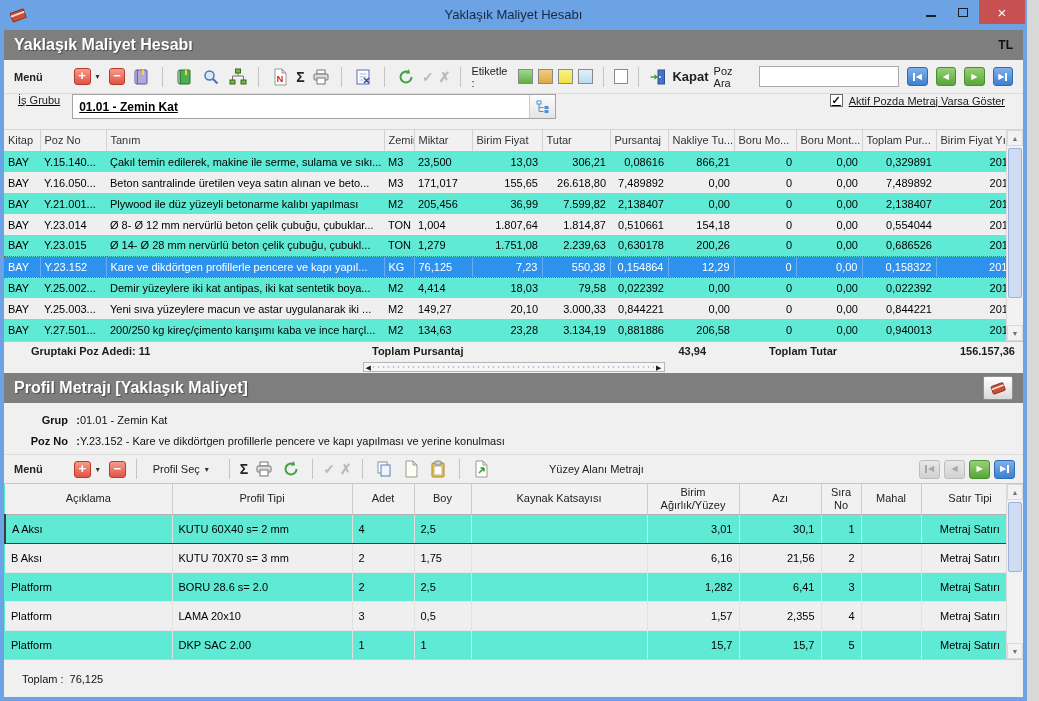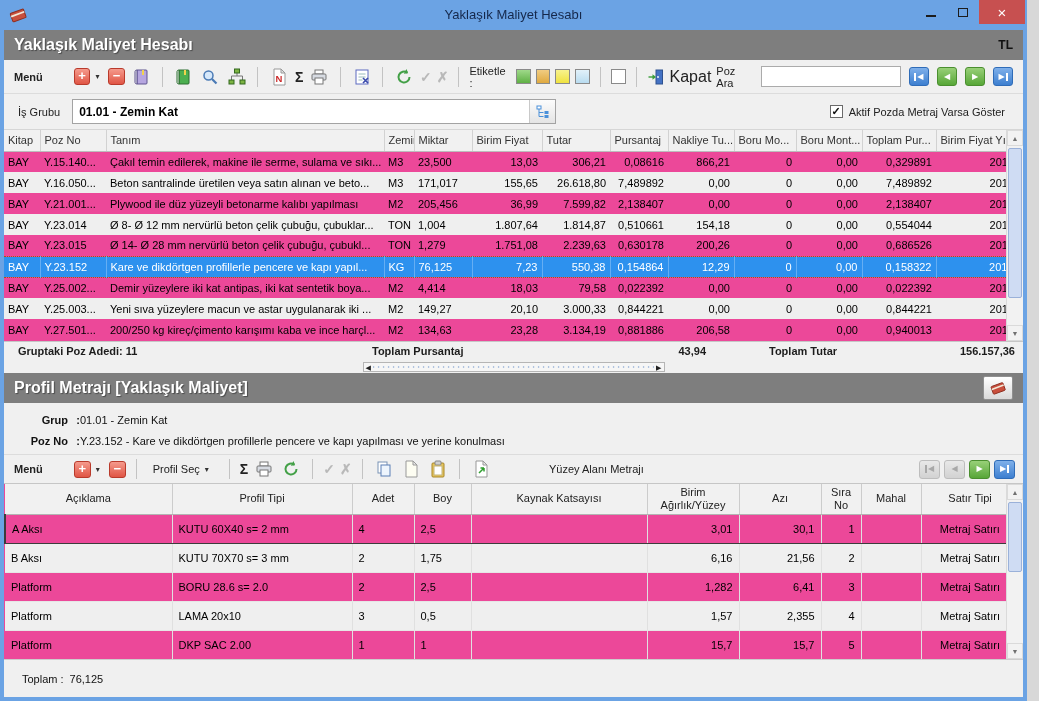--- a/index.html
+++ b/index.html
@@ -33,46 +33,46 @@
   .btn-red { width:17px; height:17px; background:linear-gradient(#f59a8c,#e05545); border:1px solid #b93a2b; border-radius:3px; color:#fff; font-weight:bold; font-size:13px; line-height:14px; text-align:center; }
   .caret { font-size:8px; color:#333; width:8px; }
   .glyph { font-size:14px; font-weight:bold; color:#222; }
   .disabled-glyph { color:#b9b9b9; font-size:14px; font-weight:bold; }
   .tagsq { width:15px; height:15px; border:1px solid #8a8a8a; }
   .tag-green { background:linear-gradient(#9fd98a,#5fb044); }
   .tag-amber { background:linear-gradient(#f1cc82,#dfa93f); }
   .tag-yellow { background:linear-gradient(#f8f38e,#efe23f); }
   .tag-blue  { background:linear-gradient(#e2f1fa,#b9dcf0); }
   .tag-white { background:#fff; }
-  .kapat { display:flex; align-items:center; gap:5px; font-size:16px; font-weight:normal; color:#222; }
+  .kapat { display:flex; align-items:center; gap:5px; font-size:13px; font-weight:bold; color:#222; }
   .pozara-group { margin-left:auto; display:flex; align-items:center; gap:8px; }
   .lbl { font-size:11px; color:#222; }
   .search-box { width:140px; height:21px; border:1px solid #ababab; background:#fff; font-size:11px; padding:0 4px; font-family:"Liberation Sans",sans-serif; }
   .nav { width:21px; height:19px; border-radius:3px; display:flex; align-items:center; justify-content:center; gap:1px; }
   .nav .g { font-size:8px; color:#fff; line-height:1; }
   .nav .vbar { width:2px; height:8px; background:#fff; }
   .nav-blue { background:linear-gradient(#7fb0ea,#3d7fd0); border:1px solid #2f6cb8; }
   .nav-green { background:linear-gradient(#98d078,#57a637); border:1px solid #4a8f2f; }
   .nav-dis { background:linear-gradient(#e8e8e8,#d2d2d2); border:1px solid #bdbdbd; }
   .nav-dis .g, .nav-dis .vbar { color:#a8a8a8; background-clip:border-box; }
   .nav-dis .vbar { background:#a8a8a8; }
   .profil-sec { display:flex; align-items:center; gap:5px; font-size:11px; color:#222; padding:2px 6px; }
   .center-title { position:absolute; left:545px; font-size:11px; color:#222; }
   .tb2 .navs { position:absolute; right:8px; display:flex; gap:4px; }
 
   
-  .isgrubu { flex:none; height:36px; display:flex; align-items:center; padding:0 14px; background:#f0f0f0; border-bottom:1px solid #d6d6d6; }
+  .isgrubu { flex:none; height:36px; display:flex; align-items:flex-start; padding:0 14px; background:#f0f0f0; border-bottom:1px solid #d6d6d6;text-decoration:underline; }
   .isg-field { margin-left:12px; width:484px; height:25px; background:#fff; border:1px solid #a3a3a3; display:flex; align-items:center; }
   .isg-text { flex:1; font-size:12px; font-weight:bold; padding:0 6px; }
   .isg-treebtn { width:26px; height:23px; border-left:1px solid #c9c9c9; background:linear-gradient(#fcfcfc,#e4e4e4); display:flex; align-items:center; justify-content:center; }
   .chk-group { margin-left:auto; display:flex; align-items:center; gap:6px; margin-right:4px; }
   .chkbox { width:13px; height:13px; background:#fff; border:1px solid #6a6a6a; font-size:11px; line-height:11px; text-align:center; font-weight:bold; color:#111; }
 
   
-  .tablewrap { position:relative; background:#ec4899; overflow:hidden; }
+  .tablewrap { position:relative; background:#5eead4; overflow:hidden; }
   .tw1 { flex:none; height:211px; }
   .tw2 { flex:1; border-top:1px solid #c6c6c6; }
   table { border-collapse:collapse; table-layout:fixed; font-size:11px; width:1014px; }
   th, td { overflow:hidden; white-space:nowrap; }
   .grid1 thead th { height:21px; background:#f1f1f1; border-right:1px solid #d2d2d2; border-bottom:1px solid #bdbdbd; font-weight:normal; color:#333; text-align:left; padding:0 4px; }
   .grid1 tbody td { height:21px; padding:0 4px; color:#000; }
   .grid1 tbody tr.alt { background:#efefef; }
   .grid1 tbody tr.selected td { background:#2d91ee; color:#fff; border-right:1px solid #65aef3; border-top:1px dotted #a35a16; border-bottom:1px dotted #a35a16; }
   .grid2 thead th { height:30px; background:#f1f1f1; border-right:1px solid #cccccc; border-bottom:1px solid #b3b3b3; font-weight:normal; color:#222; text-align:center; vertical-align:middle; line-height:13px; padding:1px 2px; white-space:normal; }
   .grid2 tbody td { height:20px; padding:8px 6px; color:#000; border-right:1px solid #e0e0e0; border-bottom:1px solid #e6e6e6; }
@@ -84,21 +84,21 @@
 
   
   .vscroll { position:absolute; top:0; right:0; bottom:0; width:17px; background:#f2f2f2; border-left:1px solid #dadada; }
   .sb-btn { position:absolute; left:0; right:0; height:16px; display:flex; align-items:center; justify-content:center; font-size:7px; color:#707070; background:#f2f2f2; border:1px solid #dadada; }
   .sb-up { top:0; } .sb-down { bottom:0; }
   .sb-thumb { position:absolute; left:1px; right:1px; background:#cfdcf3; border:1px solid #9ab1d9; border-radius:2px; }
 
   
   .status1 { flex:none; height:20px; position:relative; background:#f0f0f0; border-top:1px solid #c6c6c6; font-size:11px; font-weight:bold; color:#1c1c1c; }
   .status1 span { position:absolute; top:3px; }
-  .s1-count { left:14px; }
+  .s1-count { left:27px; }
   .s1-plabel { left:368px; }
   .s1-pval { left:564px; width:138px; text-align:right; }
   .s1-tlabel { left:765px; }
   .s1-tval { right:8px; }
   .splitstrip { flex:none; height:12px; background:#f0f0f0; display:flex; justify-content:center; align-items:center; }
   .splitbar { width:302px; height:10px; background:#f6f6f6; border:1px solid #b5b5b5; display:flex; align-items:center; padding:0 2px; gap:2px; }
   .split-arrow { font-size:7px; color:#222; line-height:1; }
   .split-dots { flex:1; height:4px; background-image:radial-gradient(#a8bedc 1px, transparent 1.2px); background-size:5px 4px; background-position:center; }
 
   

